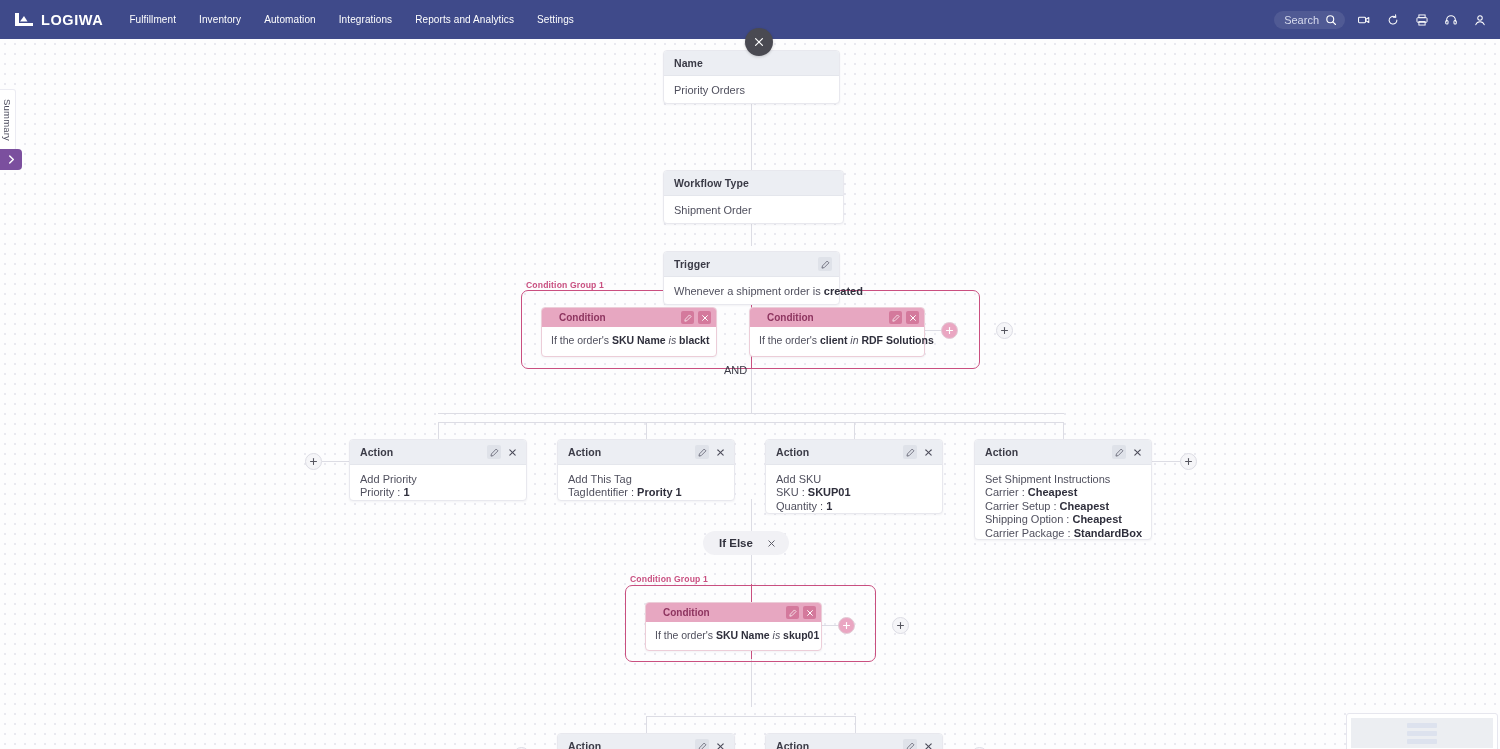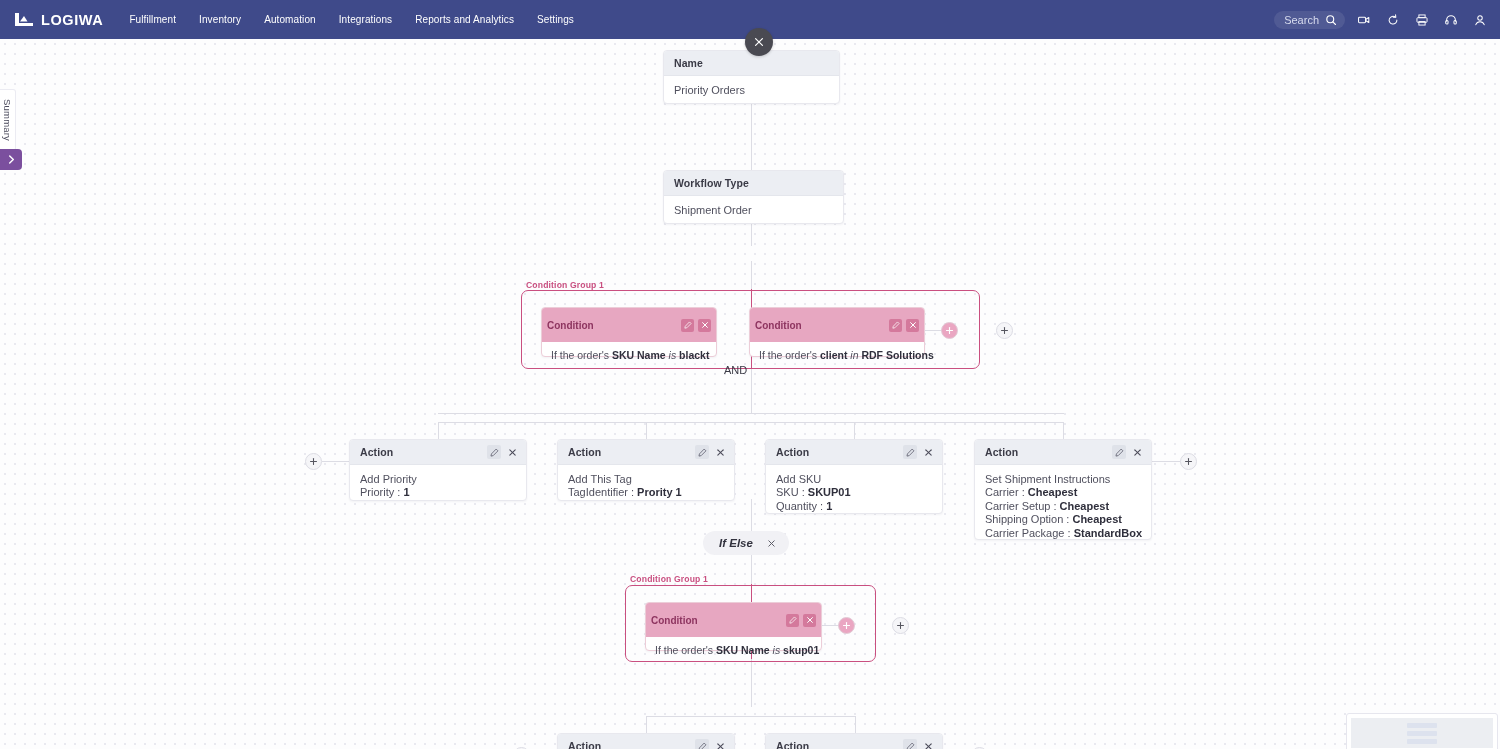--- a/index.html
+++ b/index.html
@@ -144,24 +144,24 @@
   .cond {
     position: absolute;
     background: #ffffff;
     border: 1px solid #eccdd8;
     border-radius: 4px;
     z-index: 12;
     box-shadow: 0 1px 2px rgba(40,40,70,.05);
   }
   .cond-head {
     background: #e7a7c1;
-    height: 34px;
+    height: 19px;
     border-radius: 3px 3px 0 0;
     display: flex; align-items: center; justify-content: space-between;
-    padding: 0 5px 0 5px;
+    padding: 0 5px 0 17px;
   }
   .cond-head-title {
     font-size: 10px; color: #8e3560; font-weight: 600;
   }
   .cond-tool {
     width: 13px; height: 13px;
     background: #d4799c;
     border-radius: 2px; cursor: pointer;
     display: flex; align-items: center; justify-content: center;
   }
@@ -198,21 +198,21 @@
   .line-pink { background: #c94f80; }
 
   
   .ifelse {
     position: absolute;
     height: 24px;
     background: #f1f1f5;
     border-radius: 12px;
     display: flex; align-items: center; gap: 14px;
     padding: 0 13px 0 16px;
-    z-index: 14; cursor: pointer; font-style: italic;
+    z-index: 14; cursor: pointer;
   }
   .ifelse-label { font-size: 11.5px; font-weight: 700; color: #32323e; }
   .ifelse-x { cursor: pointer; display: flex; align-items: center; }
 
   
   .minimap {
     position: absolute; right: 2px; bottom: -4px;
     width: 152px; height: 40px;
     background: #ffffff;
     border: 1px solid #e6e6ee;
@@ -338,20 +338,35 @@
 
   <div class="node" style="left:663px; top:131px; width:181px; height:54px;">
     <div class="node-head">
       <span class="node-head-title">Workflow Type</span>
     </div>
     <div class="node-body">
       <div class="node-line">Shipment Order</div>
     </div>
   </div>
 
+  <div class="node" style="left:663px; top:212px; width:177px; height:54px;">
+    <div class="node-head">
+      <span class="node-head-title">Trigger</span>
+      <div class="node-head-tools">
+        <div class="tool-btn">
+          <svg width="9" height="9" viewBox="0 0 12 12">
+            <path d="M8.2 1.4 L10.6 3.8 L4.2 10.2 L1.3 10.8 L1.9 7.9 Z" fill="none" stroke="#555566" stroke-width="1"></path>
+          </svg>
+        </div>
+      </div>
+    </div>
+    <div class="node-body">
+      <div class="node-line"><span>Whenever a shipment order is </span><b>created</b></div>
+    </div>
+  </div>
 
   <div class="cond-group-label" style="left:526px; top:241px;">Condition Group 1</div>
   <div class="cond-group" style="left:521px; top:251px; width:459px; height:79px;"></div>
 
   <div class="cond" style="left:541px; top:268px; width:176px; height:50px;">
     <div class="cond-head">
       <span class="cond-head-title">Condition</span>
       <div style="display:flex; gap:4px;">
         <div class="cond-tool">
           <svg width="8" height="8" viewBox="0 0 12 12">

